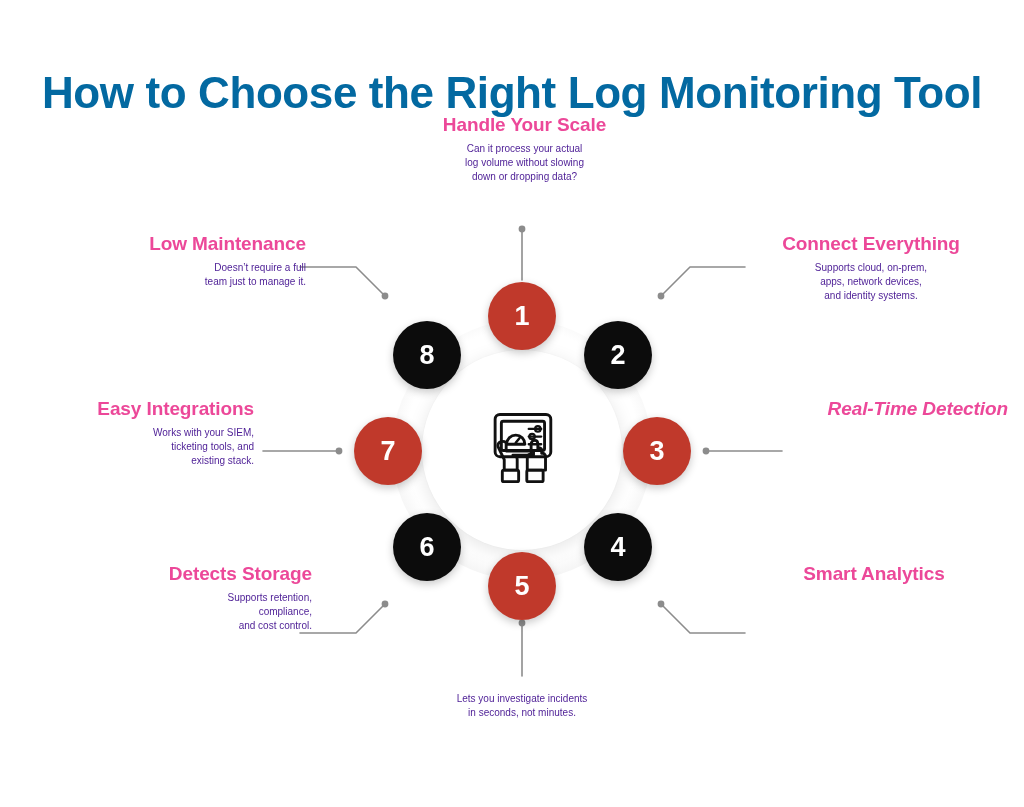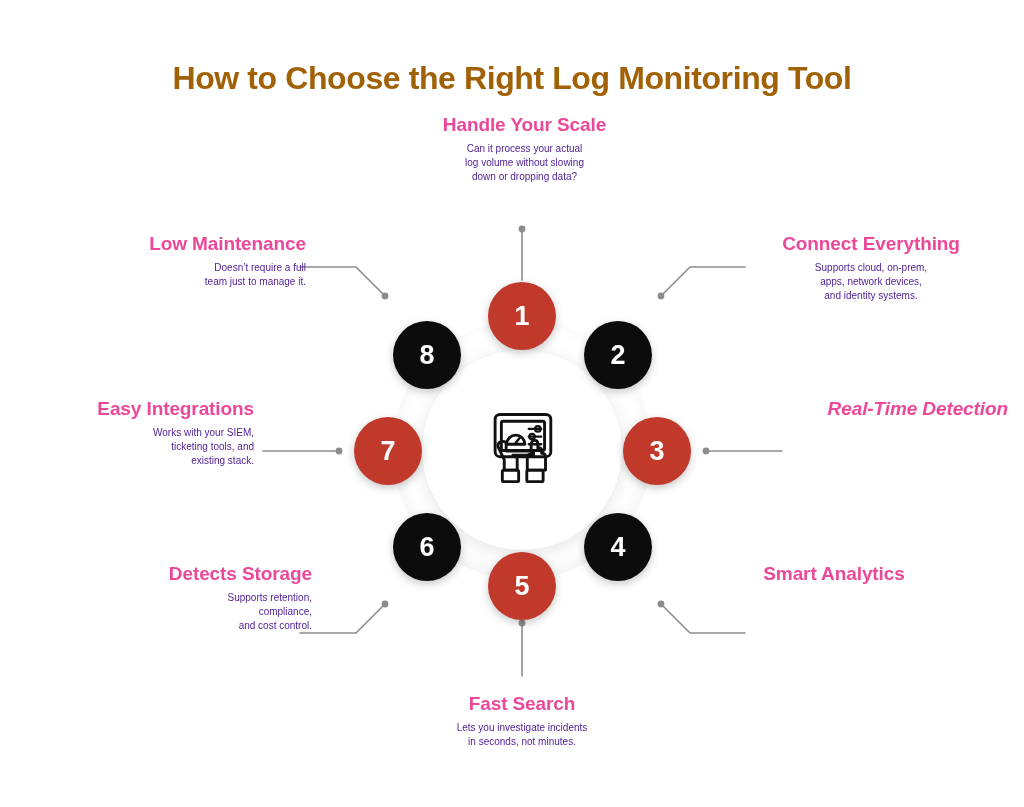--- a/index.html
+++ b/index.html
@@ -24,24 +24,24 @@
     height: 807px;
   }
 
   
   .page-title {
     position: absolute;
     top: 38px;
     left: 0;
     width: 1024px;
     text-align: center;
-    font-size: 32px;
+    font-size: 44px;
     font-weight: bold;
     letter-spacing: -0.4px;
-    color: #a16207;
+    color: #0369a1;
     line-height: 1.2;
   }
 
   
   .connectors {
     position: absolute;
     top: 0; left: 0;
     width: 1024px;
     height: 807px;
     pointer-events: none;
@@ -126,21 +126,21 @@
     line-height: 1.42;
     white-space: pre-line;
   }
   .align-left   { text-align: center; }
   .align-right  { text-align: right; }
   .align-center { text-align: center; }
 
   .co-1 { left: 362px; top: 113px; width: 325px; }
   .co-2 { left: 740px; top: 232px; width: 262px; }
   .co-3 { left: 736px; top: 397px; width: 272px; font-style: italic; }
-  .co-4 { left: 700px; top: 562px; width: 268px; }
+  .co-4 { left: 740px; top: 562px; width: 268px; }
   .co-5 { left: 352px; top: 692px; width: 340px; }
   .co-6 { left: 30px; top: 562px; width: 282px; }
   .co-7 { left: 22px; top: 397px; width: 232px; }
   .co-8 { left: 58px; top: 232px; width: 248px; }
 </style>
 </head>
 <body>
 
 <div id="infographic">
 
@@ -239,21 +239,20 @@
 
   <div class="callout co-3 align-right">
     <div class="c-title">Real-Time Detection</div>
   </div>
 
   <div class="callout co-4 align-left">
     <div class="c-title">Smart Analytics</div>
   </div>
 
   <div class="callout co-5 align-center">
-    <div class="c-title">Fast Search</div>
     <div class="c-body">Lets you investigate incidents
 in seconds, not minutes.</div>
   </div>
 
   <div class="callout co-6 align-right">
     <div class="c-title">Detects Storage</div>
     <div class="c-body">Supports retention,
 compliance,
 and cost control.</div>
   </div>

